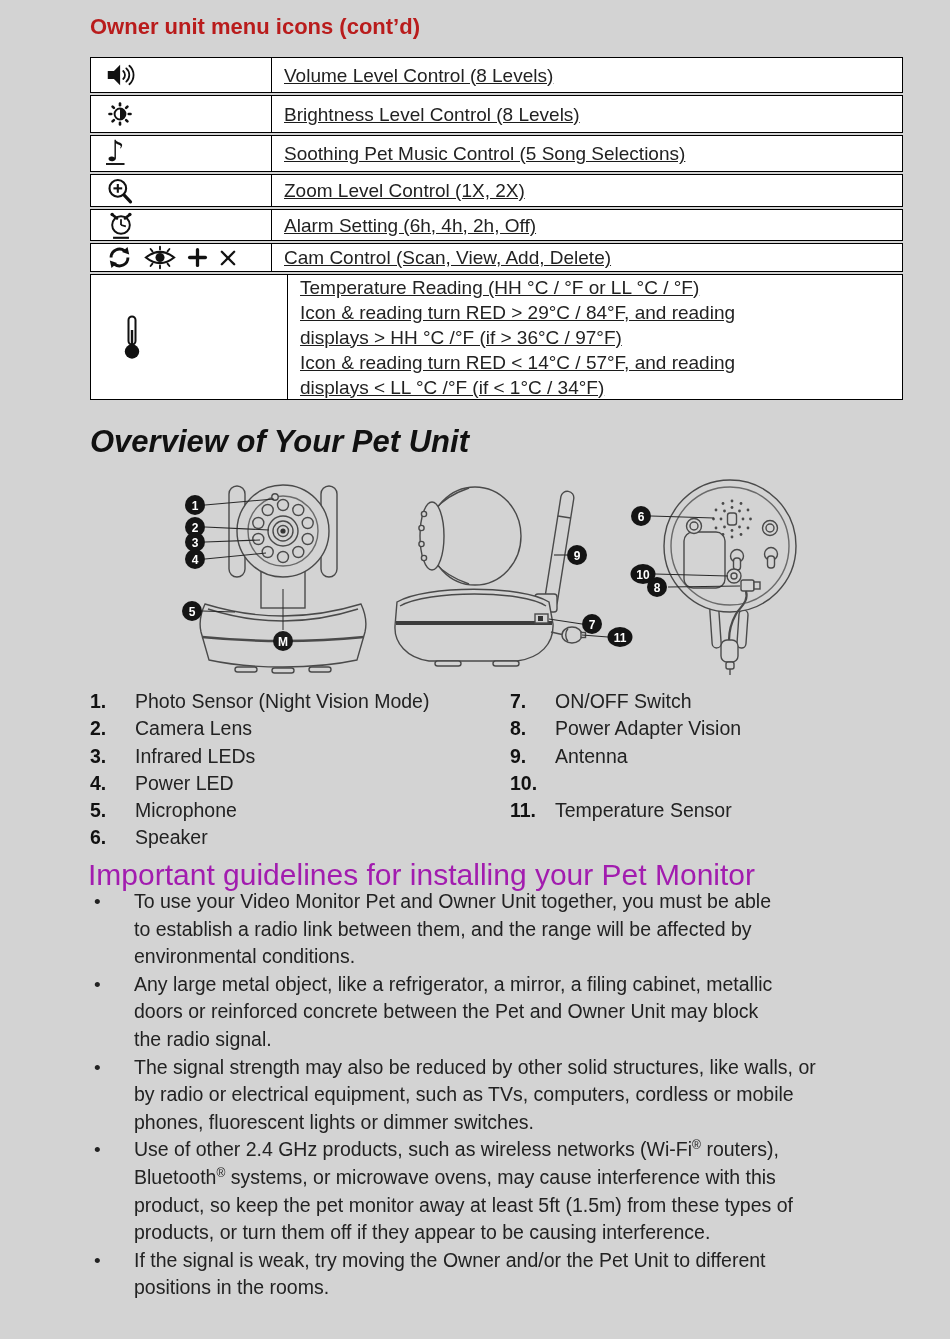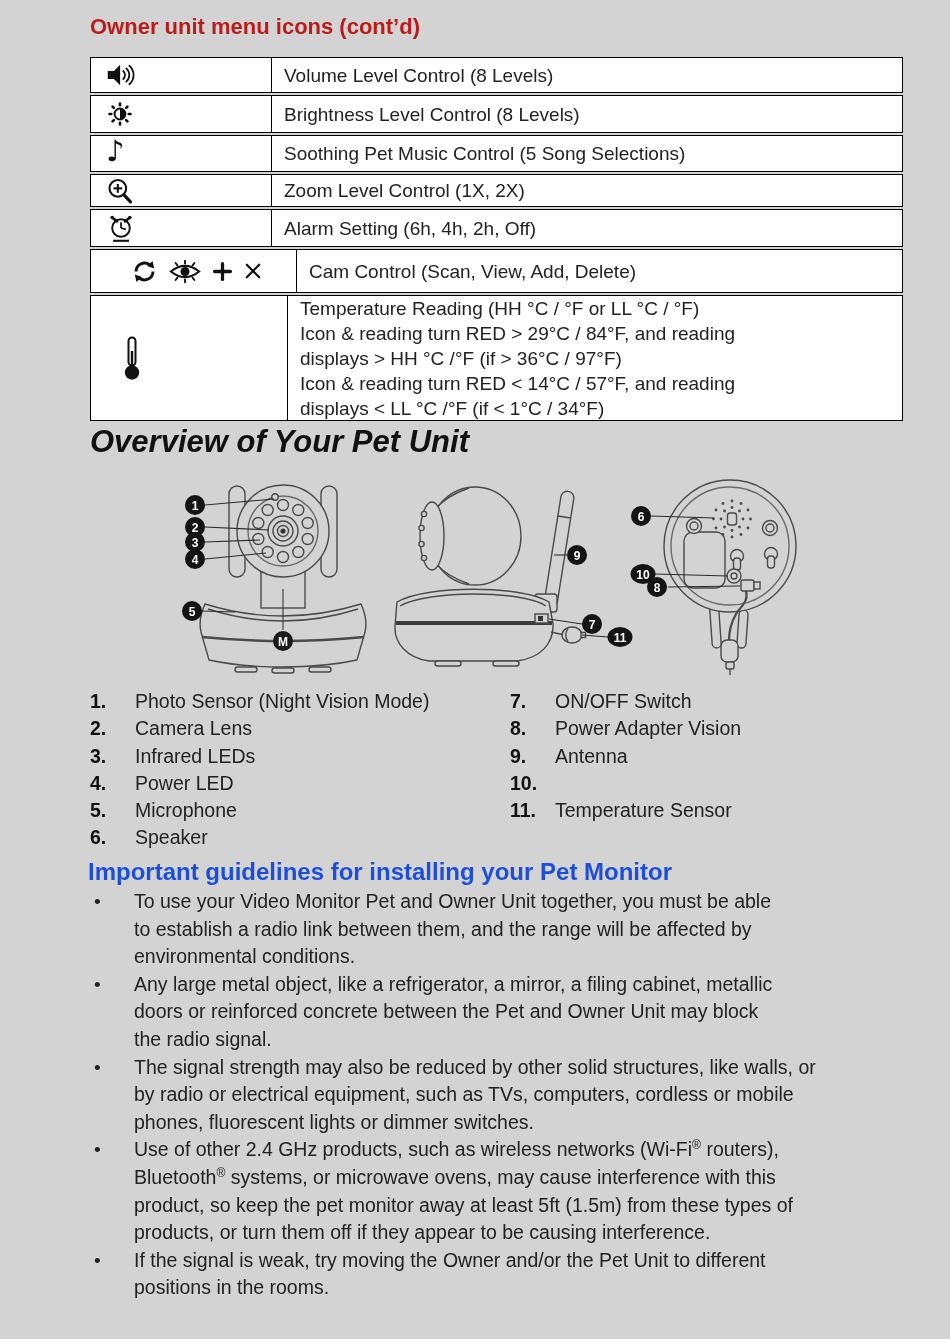--- a/index.html
+++ b/index.html
@@ -8,26 +8,26 @@
     background:#d3d3d3;
     font-family:"Liberation Sans", "DejaVu Sans", sans-serif;
     color:#1c1c1c;
     position:relative;
     overflow:hidden;
   }
   .abs{position:absolute;}
   
   .doc-title{left:90px;top:14px;font-size:22px;font-weight:bold;color:#b91c1c;}
   .overview-heading{left:90px;top:424px;font-size:31px;font-weight:bold;font-style:italic;color:#111;}
-  .guide-heading{left:88px;top:858px;font-size:24px;font-weight:bold;color:#1d4ed8;}
+  .guide-heading{left:88px;top:858px;font-size:30px;font-weight:normal;color:#a21caf;}
   
-  .icon-table{left:90px;top:57px;width:813px;}
+  .icon-table{left:90px;top:57px;width:813px;text-decoration:underline;}
   .tr{display:flex;background:#ffffff;border:1.6px solid #000;margin-bottom:2px;box-sizing:border-box;}
   .tr-1{height:36px;} .tr-2{height:38px;} .tr-3{height:37px;} .tr-4{height:33px;text-align:center;}
-  .tr-5{height:38px;} .tr-6{height:44px;padding-left:25px;} .tr-7{height:126px;margin-bottom:8px;padding-left:16px;}
+  .tr-5{height:32px;} .tr-6{height:29px;} .tr-7{height:126px;margin-bottom:8px;padding-left:16px;}
   .td-icon{width:180px;flex:0 0 180px;display:flex;align-items:center;padding-left:15px;box-sizing:border-box;gap:11px;}
   .td-label{flex:1;border-left:1.6px solid #000;display:flex;align-items:center;
             padding:3px 12px;font-size:19px;line-height:25px;color:#222;box-sizing:border-box;
             white-space:pre-line;}
   .glyph{display:block;}
   .note-glyph{font-family:"DejaVu Sans", sans-serif;font-size:29px;line-height:1;color:#111;transform:translateY(-2px);}
   
   .diagram{left:85px;top:474px;}
   
   .parts-col{top:688px;font-size:19.5px;color:#222;}

